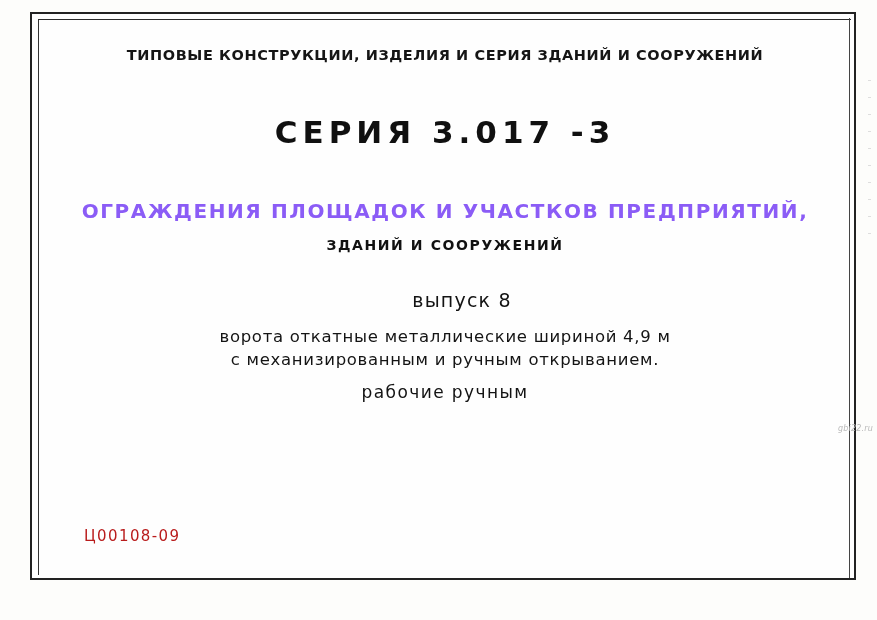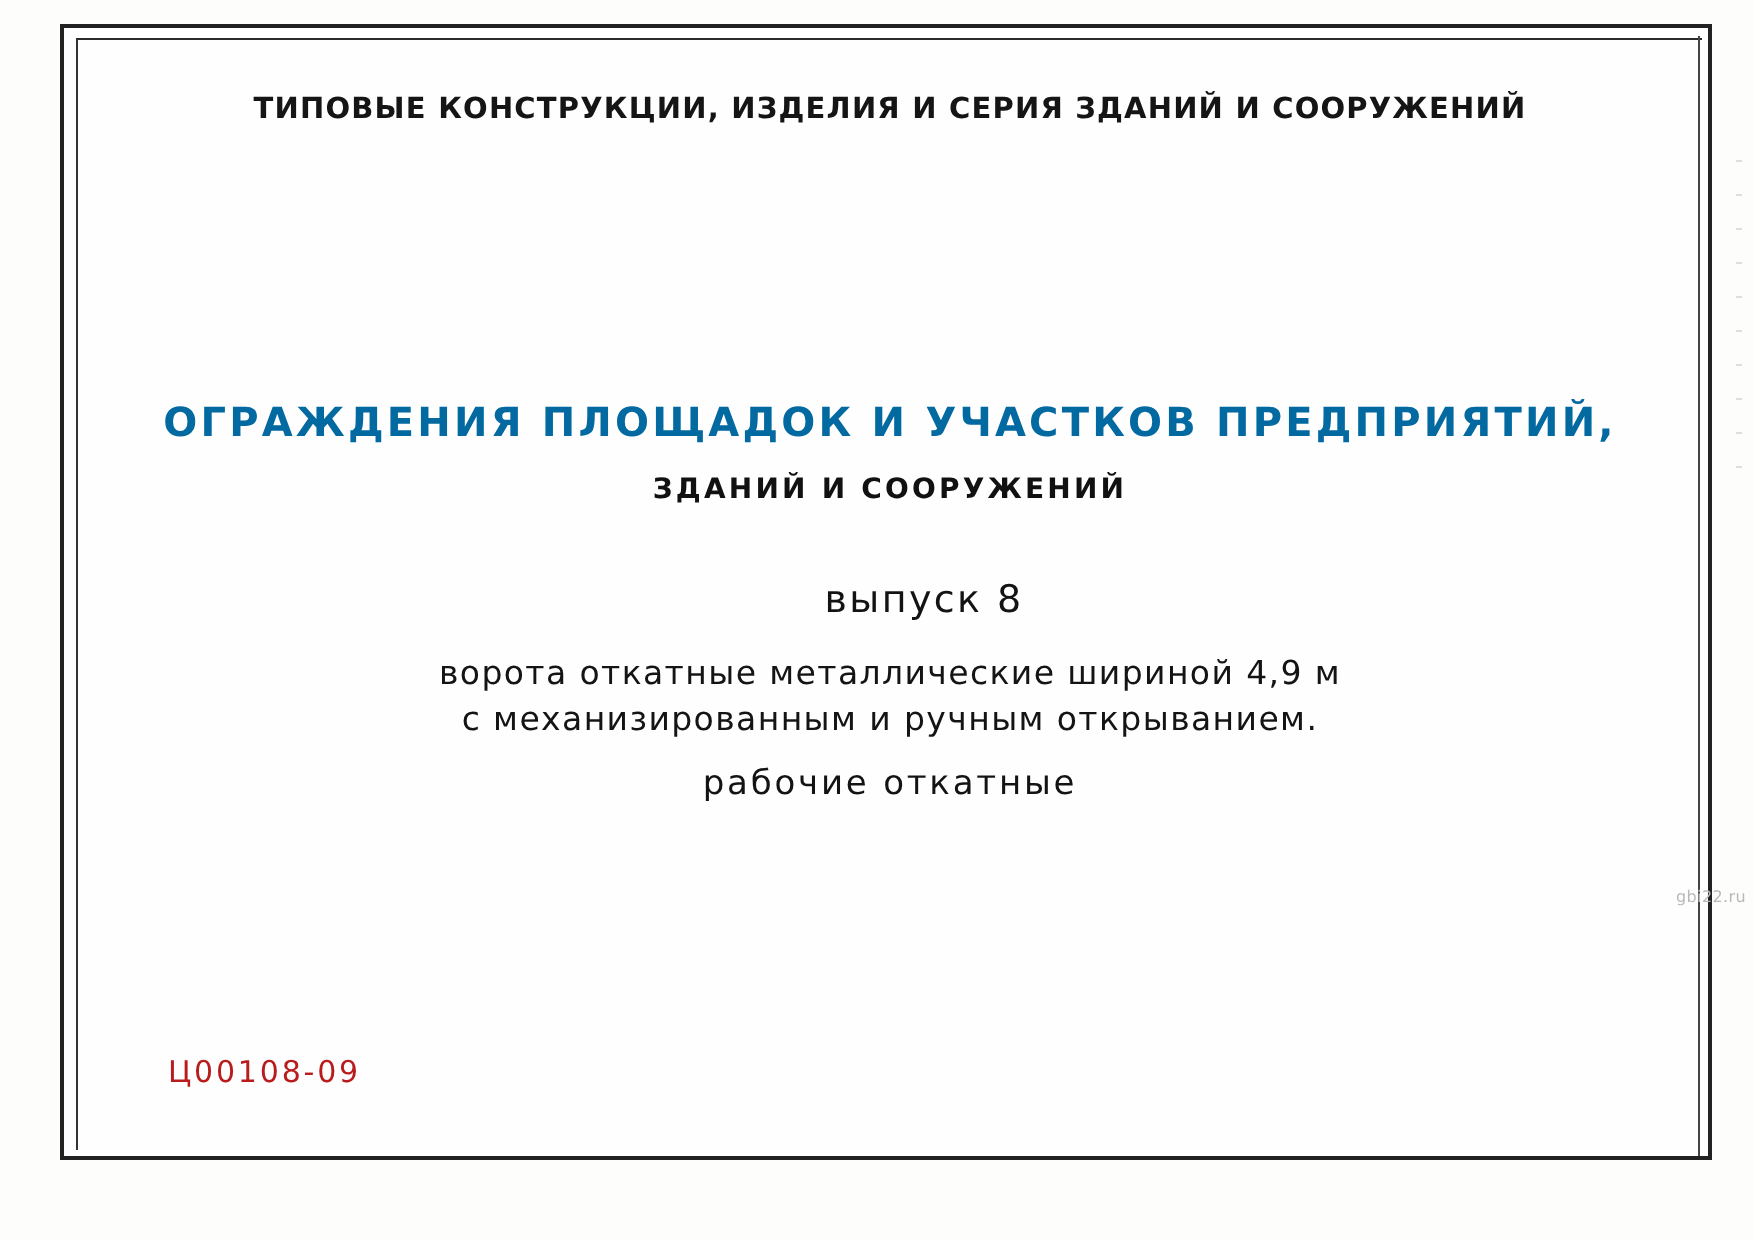--- a/index.html
+++ b/index.html
@@ -88,21 +88,21 @@
   }
 
   .title1 {
     position: absolute;
     top: 185px;
     left: 0;
     right: 0;
     font-size: 20px;
     letter-spacing: 1.6px;
     font-weight: 700;
-    color: #0369a1;
+    color: #8b5cf6;
   }
   .title2 {
     position: absolute;
     top: 223px;
     left: 0;
     right: 0;
     font-size: 14px;
     letter-spacing: 1.6px;
     font-weight: 700;
     color: #111;
@@ -154,25 +154,26 @@
     top: 513px;
     font-size: 15px;
     letter-spacing: 1.4px;
     color: #b91c1c;
   }
 
   
   .watermark {
     position: absolute;
     left: 838px;
-    top: 444px;
+    top: 424px;
     font-size: 8px;
     color: #b9b9b9;
     letter-spacing: 0.2px;
     white-space: nowrap;
+    font-style: italic;
   }
 
   
   .margin-marks {
     position: absolute;
     right: 6px;
     top: 80px;
     width: 3px;
     height: 170px;
   }
@@ -190,32 +191,33 @@
 <div class="page">
 
   <div class="sheet-frame">
     <div class="sheet-frame-inner"></div>
     <div class="sheet-frame-right"></div>
 
     <div class="content">
 
       <div class="line-top">ТИПОВЫЕ КОНСТРУКЦИИ, ИЗДЕЛИЯ  И СЕРИЯ ЗДАНИЙ И СООРУЖЕНИЙ</div>
 
+      <div class="series">СЕРИЯ 3.017 -3</div>
 
       <div class="title1">ОГРАЖДЕНИЯ ПЛОЩАДОК И  УЧАСТКОВ  ПРЕДПРИЯТИЙ,</div>
 
       <div class="title2">ЗДАНИЙ И СООРУЖЕНИЙ</div>
 
       <div class="issue">выпуск 8</div>
 
       <div class="desc1">ворота  откатные  металлические  шириной 4,9 м</div>
 
       <div class="desc2">с механизированным и ручным открыванием.</div>
 
-      <div class="drawings">рабочие  откатные</div>
+      <div class="drawings">рабочие  ручным</div>
 
       <div class="code">Ц00108-09</div>
 
     </div>
   </div>
 
   <div class="margin-marks">
     <i></i>
       <i></i>
       <i></i>

